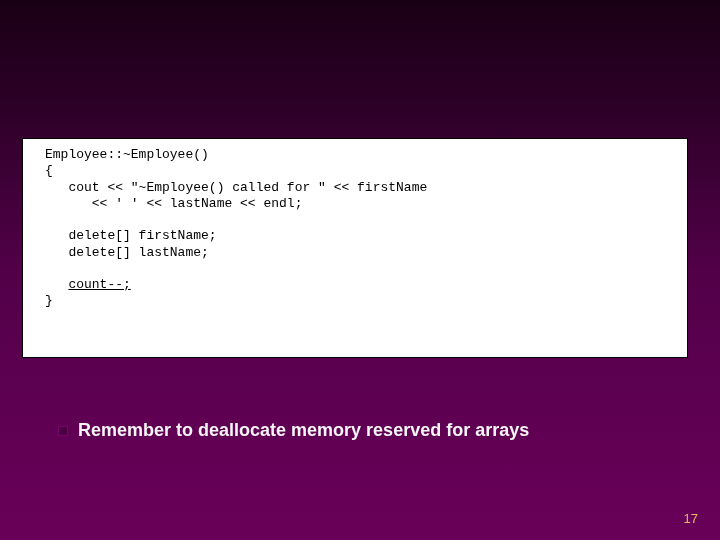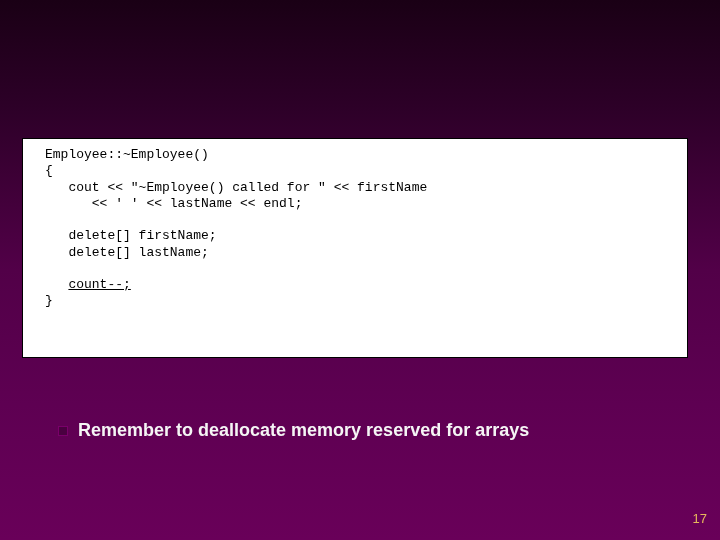--- a/index.html
+++ b/index.html
@@ -57,21 +57,21 @@
     flex-shrink: 0;
   }
   .bullet-text {
     font-size: 18px;
     font-weight: bold;
     color: #f5f5f5;
   }
   .page-num {
     position: absolute;
     bottom: 14px;
-    right: 13px;
+    right: 22px;
     font-size: 13px;
     color: #e6b85c;
   }
 </style>
 </head>
 <body>
 
 <div class="slide">
 
   <div class="code-box"><span>Employee::~Employee()</span>

